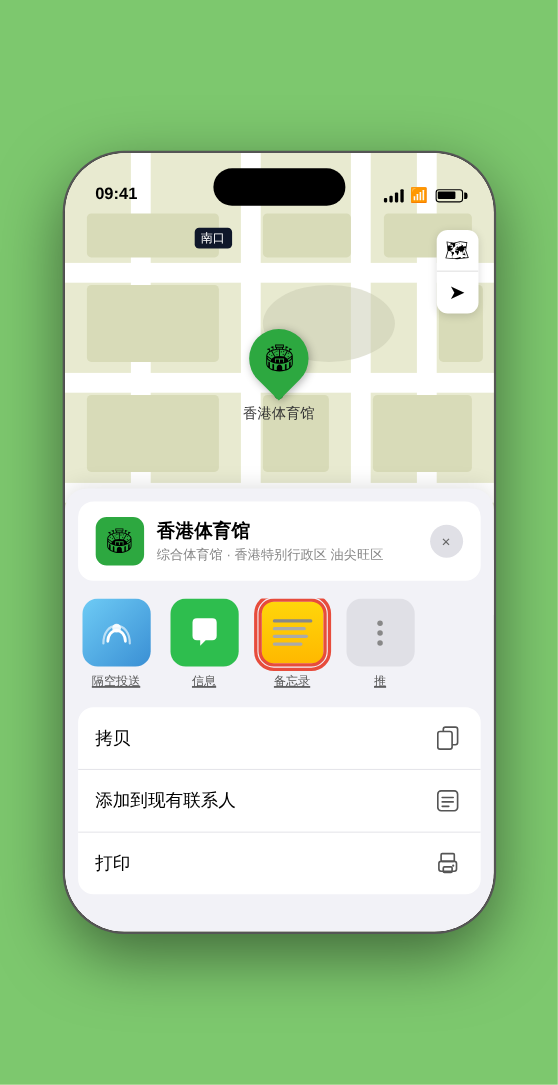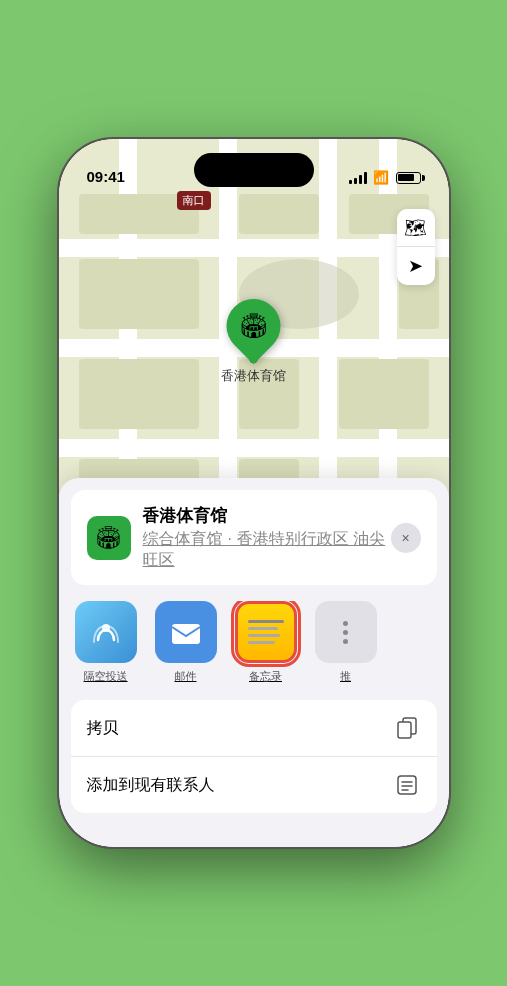--- a/index.html
+++ b/index.html
@@ -188,24 +188,24 @@
       font-size: 13px;
       color: #333;
       margin-top: 4px;
       font-weight: 500;
       white-space: nowrap;
     }
 
     
     .map-label-tag {
       position: absolute;
-      top: 52px;
+      top: 68px;
       left: 50%;
       transform: translateX(-50%) translateX(-60px);
-      background: #7f1d1d;
+      background: #0f172a;
       color: #fff;
       font-size: 11px;
       padding: 2px 6px;
       border-radius: 4px;
       white-space: nowrap;
     }
 
     
     .map-controls {
       position: absolute;
@@ -276,24 +276,23 @@
 
     .place-info {}
 
     .place-name {
       font-size: 17px;
       font-weight: 600;
       color: #000;
     }
 
     .place-subtitle {
-      font-size: 16px;
+      font-size: 12px;
       color: #888;
       margin-top: 2px;
-      text-decoration: underline;
     }
 
     .place-close-btn {
       width: 30px;
       height: 30px;
       background: #e0e0e6;
       border-radius: 50%;
       display: flex;
       align-items: center;
       justify-content: center;
@@ -545,30 +544,29 @@
             <div class="share-icon-wrap airdrop">
               <svg width="32" height="32" viewBox="0 0 32 32" fill="none">
                 <circle cx="16" cy="12" r="4" fill="white" opacity="0.9"></circle>
                 <path d="M8 24 C8 18, 12 14, 16 14 C20 14, 24 18, 24 24" stroke="white" stroke-width="2.5" fill="none" stroke-linecap="round"></path>
                 <path d="M4 26 C4 16, 9 10, 16 10 C23 10, 28 16, 28 26" stroke="white" stroke-width="2" fill="none" stroke-linecap="round" opacity="0.6"></path>
               </svg>
             </div>
             <span class="share-label">隔空投送</span>
           </div>
 
-
           <div class="share-item">
-            <div class="share-icon-wrap mail">
-              <svg width="36" height="36" viewBox="0 0 36 36" fill="none">
-                <rect x="4" y="10" width="28" height="20" rx="3" fill="white"></rect>
-                <path d="M4 13 L18 22 L32 13" stroke="#4a90e2" stroke-width="2" fill="none"></path>
+            <div class="share-icon-wrap messages">
+              <svg width="34" height="34" viewBox="0 0 34 34" fill="none">
+                <path d="M6 8 Q6 4 10 4 L24 4 Q28 4 28 8 L28 20 Q28 24 24 24 L18 24 L13 29 L13 24 L10 24 Q6 24 6 20 Z" fill="white"></path>
               </svg>
             </div>
-            <span class="share-label">邮件</span>
-          </div>
+            <span class="share-label">信息</span>
+          </div>
+
 
           <div class="share-item" style="position:relative;">
             <div style="position:relative;">
               <div class="share-icon-wrap notes">
                 <div class="notes-lines">
                   <div class="notes-line"></div>
                   <div class="notes-line"></div>
                   <div class="notes-line"></div>
                   <div class="notes-line"></div>
                 </div>
@@ -613,20 +611,31 @@
           <div class="action-icon">
             <svg width="22" height="22" viewBox="0 0 22 22" fill="none">
               <rect x="2" y="2" width="18" height="18" rx="3" stroke="#555" stroke-width="1.5" fill="none"></rect>
               <line x1="6" y1="8" x2="16" y2="8" stroke="#555" stroke-width="1.5" stroke-linecap="round"></line>
               <line x1="6" y1="12" x2="16" y2="12" stroke="#555" stroke-width="1.5" stroke-linecap="round"></line>
               <line x1="6" y1="16" x2="12" y2="16" stroke="#555" stroke-width="1.5" stroke-linecap="round"></line>
             </svg>
           </div>
         </div>
 
+        <div class="action-item">
+          <span class="action-text">打印</span>
+          <div class="action-icon">
+            <svg width="22" height="22" viewBox="0 0 22 22" fill="none">
+              <rect x="5" y="2" width="12" height="7" rx="1" stroke="#555" stroke-width="1.5" fill="none"></rect>
+              <rect x="3" y="9" width="16" height="9" rx="2" stroke="#555" stroke-width="1.5" fill="none"></rect>
+              <rect x="7" y="14" width="8" height="5" rx="1" stroke="#555" stroke-width="1.5" fill="none"></rect>
+              <circle cx="16" cy="13" r="1" fill="#555"></circle>
+            </svg>
+          </div>
+        </div>
 
       </div>
 
       <div style="height:34px;"></div>
     </div>
 
     <div class="home-indicator"></div>
 
   </div>
 </div>

